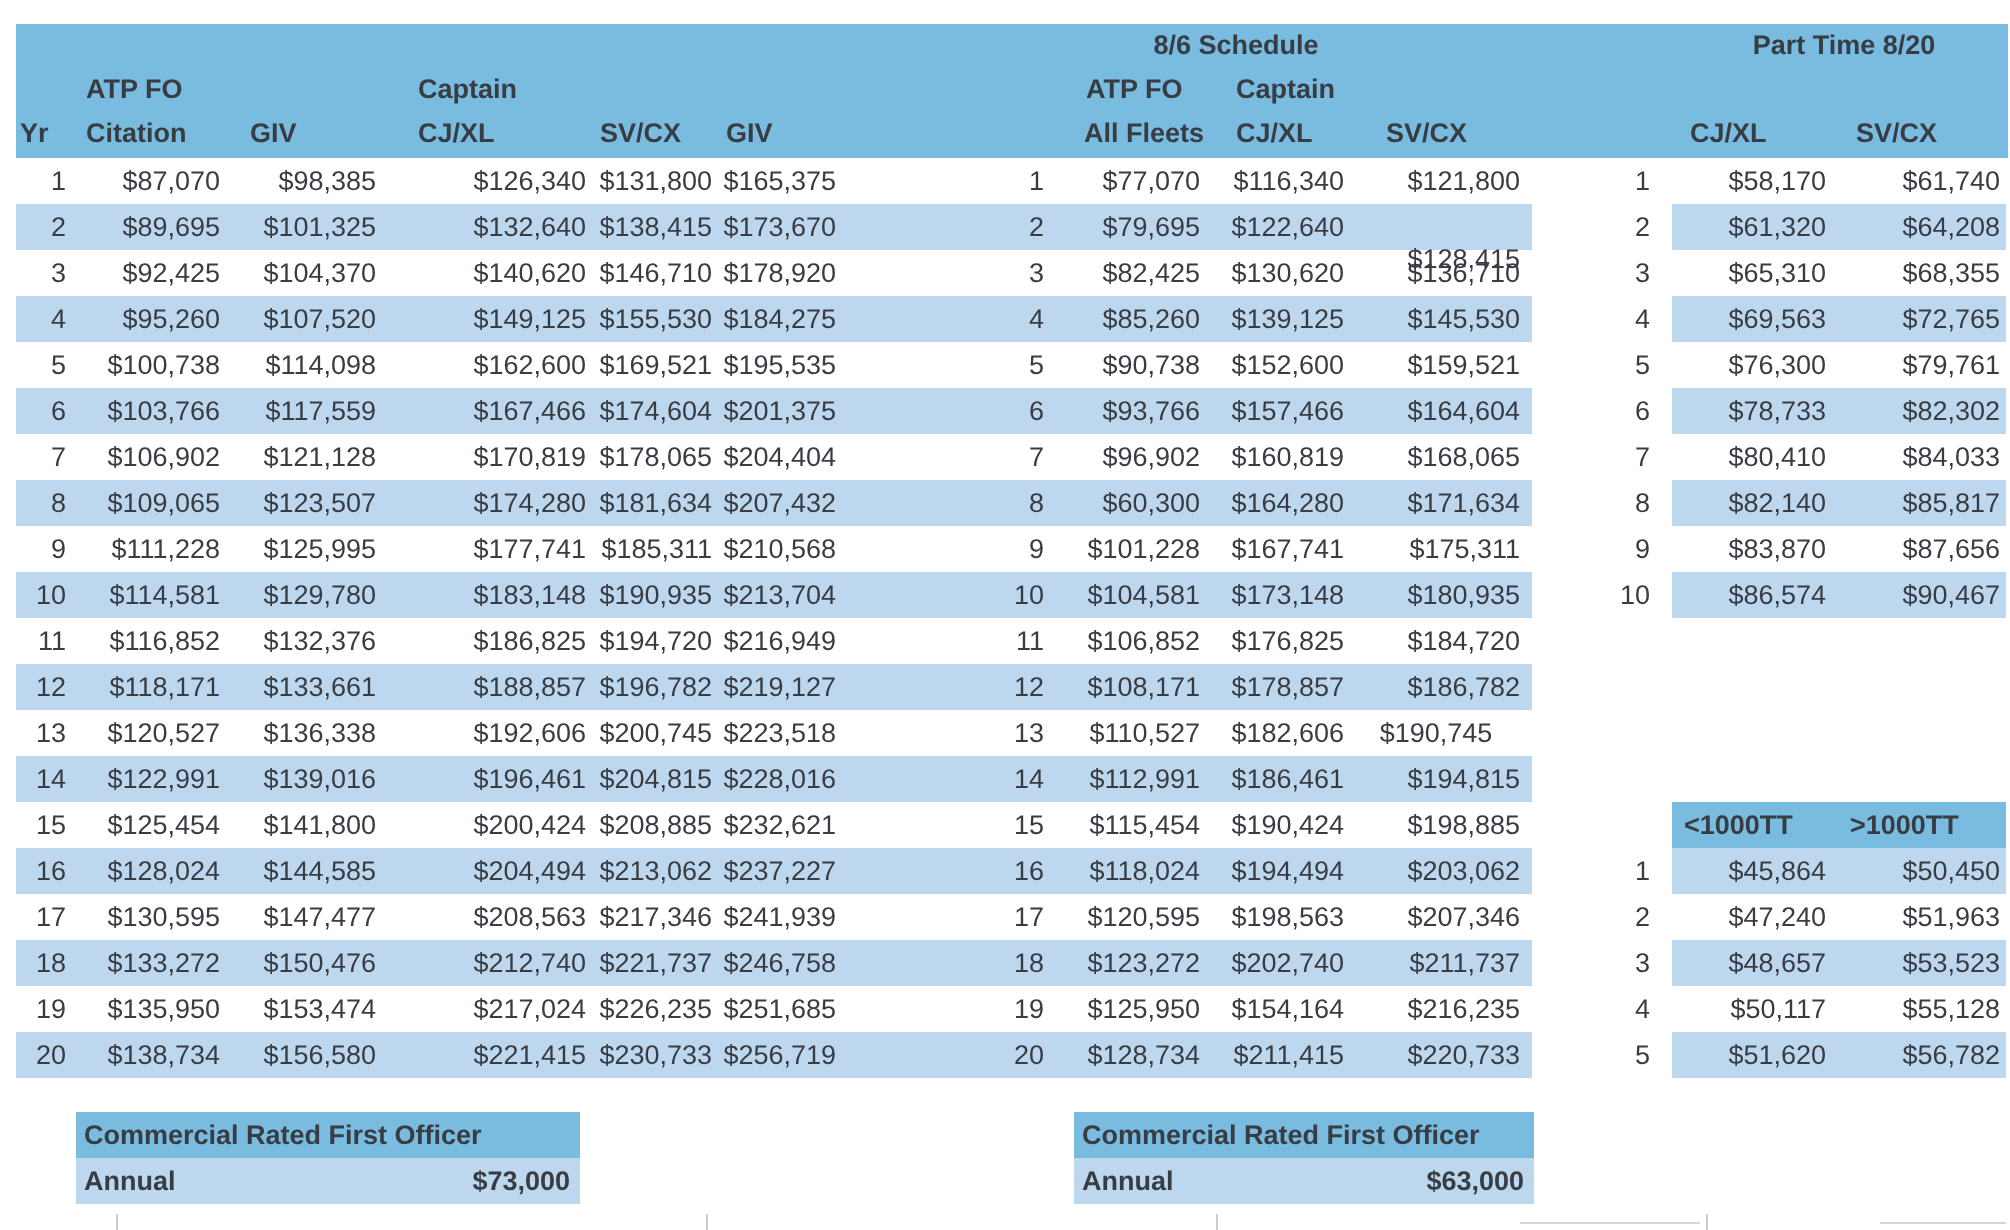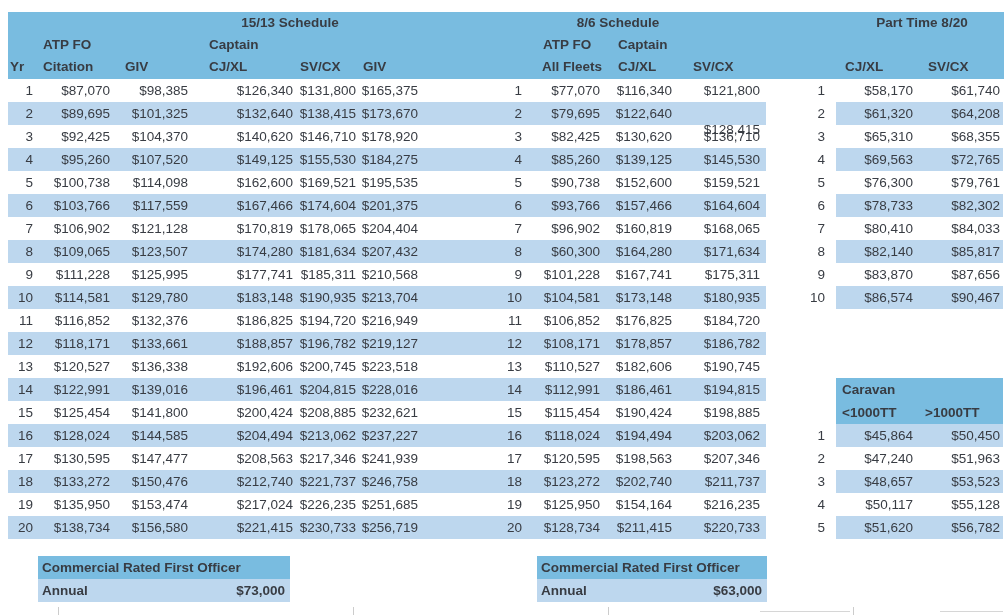--- a/index.html
+++ b/index.html
@@ -21,21 +21,20 @@
   .tick-v { position:absolute; width:1px; height:8px; background:#cccccc; }
   .tick-h { position:absolute; height:1px; background:#d6d6d6; }
 </style>
 </head>
 <body>
 
 <div class="sheet">
 
   <div class="band">
 
-    <div class="t" style="left:132px;width:300px;">15/13 Schedule</div>
     <div class="t" style="left:460px;width:300px;">8/6 Schedule</div>
     <div class="t" style="left:804px;width:220px;">Part Time 8/20</div>
 
     <span class="h g" style="left:35px;">ATP FO</span>
     <span class="h g" style="left:201px;">Captain</span>
     <span class="h g" style="left:535px;">ATP FO</span>
     <span class="h g" style="left:610px;">Captain</span>
 
     <span class="h c" style="left:2px;">Yr</span>
     <span class="h c" style="left:35px;">Citation</span>
@@ -233,21 +232,21 @@
       <div class="cell" style="left: 516px; top: 309px; width: 84px;">$106,852</div>
       <div class="cell" style="left: 588px; top: 309px; width: 84px;">$176,825</div>
       <div class="cell" style="left: 676px; top: 309px; width: 84px;">$184,720</div>
       <div class="cell" style="left: 494px; top: 332px; width: 28px;">12</div>
       <div class="cell" style="left: 516px; top: 332px; width: 84px;">$108,171</div>
       <div class="cell" style="left: 588px; top: 332px; width: 84px;">$178,857</div>
       <div class="cell" style="left: 676px; top: 332px; width: 84px;">$186,782</div>
       <div class="cell" style="left: 494px; top: 355px; width: 28px;">13</div>
       <div class="cell" style="left: 516px; top: 355px; width: 84px;">$110,527</div>
       <div class="cell" style="left: 588px; top: 355px; width: 84px;">$182,606</div>
-      <div class="cell" style="left: 676px; top: 355px; width: 84px;">$190,745</div>
+      <div class="cell" style="left: 676px; top: 355px; width: 84px; text-align: center;">$190,745</div>
       <div class="cell" style="left: 494px; top: 378px; width: 28px;">14</div>
       <div class="cell" style="left: 516px; top: 378px; width: 84px;">$112,991</div>
       <div class="cell" style="left: 588px; top: 378px; width: 84px;">$186,461</div>
       <div class="cell" style="left: 676px; top: 378px; width: 84px;">$194,815</div>
       <div class="cell" style="left: 494px; top: 401px; width: 28px;">15</div>
       <div class="cell" style="left: 516px; top: 401px; width: 84px;">$115,454</div>
       <div class="cell" style="left: 588px; top: 401px; width: 84px;">$190,424</div>
       <div class="cell" style="left: 676px; top: 401px; width: 84px;">$198,885</div>
       <div class="cell" style="left: 494px; top: 424px; width: 28px;">16</div>
       <div class="cell" style="left: 516px; top: 424px; width: 84px;">$118,024</div>
@@ -309,23 +308,20 @@
       <div class="cell" style="left: 829px; top: 470px; width: 84px;">$48,657</div>
       <div class="cell" style="left: 916px; top: 470px; width: 84px;">$53,523</div>
       <div class="cell" style="left: 797px; top: 493px; width: 28px;">4</div>
       <div class="cell" style="left: 829px; top: 493px; width: 84px;">$50,117</div>
       <div class="cell" style="left: 916px; top: 493px; width: 84px;">$55,128</div>
       <div class="cell" style="left: 797px; top: 516px; width: 28px;">5</div>
       <div class="cell" style="left: 829px; top: 516px; width: 84px;">$51,620</div>
       <div class="cell" style="left: 916px; top: 516px; width: 84px;">$56,782</div>
     </div>
 
-  <div class="c-hdr" style="top:378px;">
-    <span class="lab1">Caravan</span>
-  </div>
   <div class="c-hdr" style="top:401px;">
     <span class="lab1">&lt;1000TT</span>
     <span class="lab2">&gt;1000TT</span>
   </div>
 
   <div class="com-hdr" style="left:38px;top:556px;width:252px;">Commercial Rated First Officer</div>
   <div class="com-row" style="left:38px;top:579px;width:252px;">
     <span>Annual</span>
     <span>$73,000</span>
   </div>

